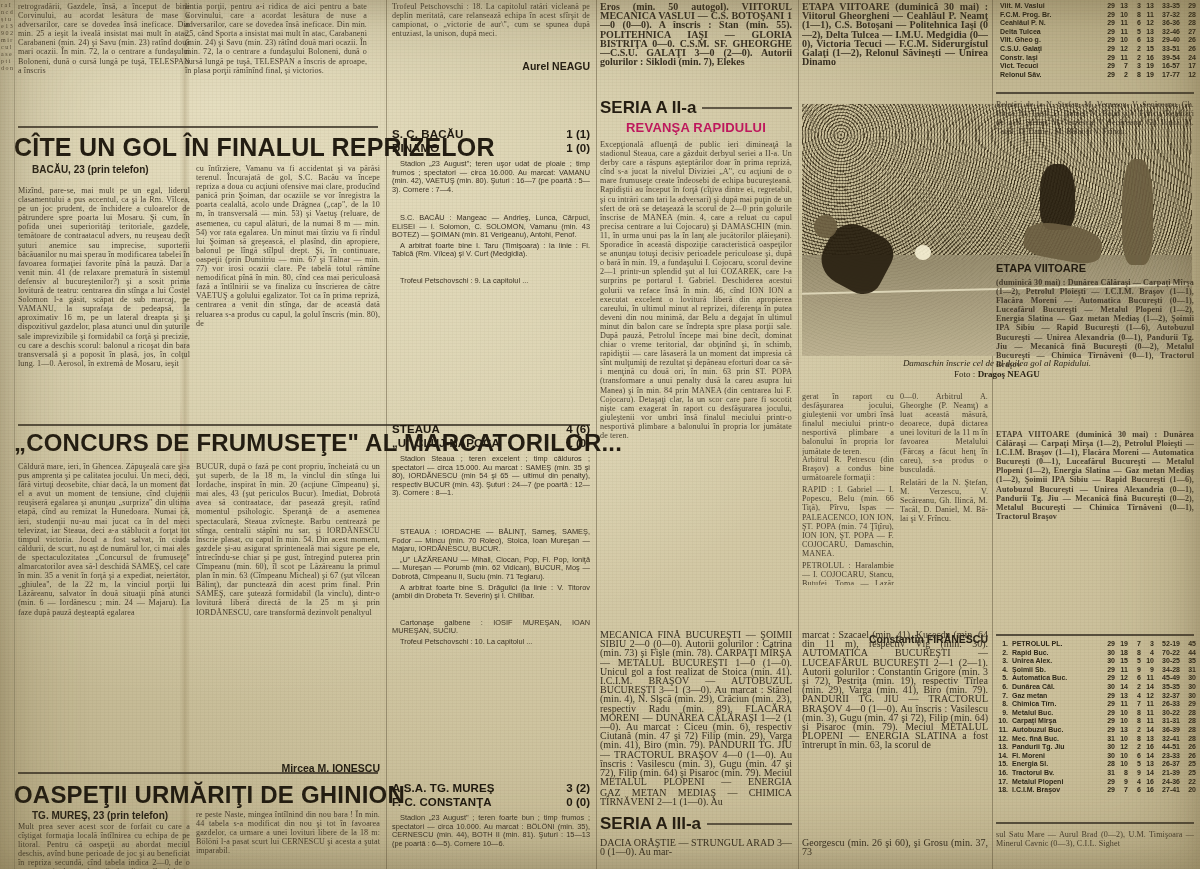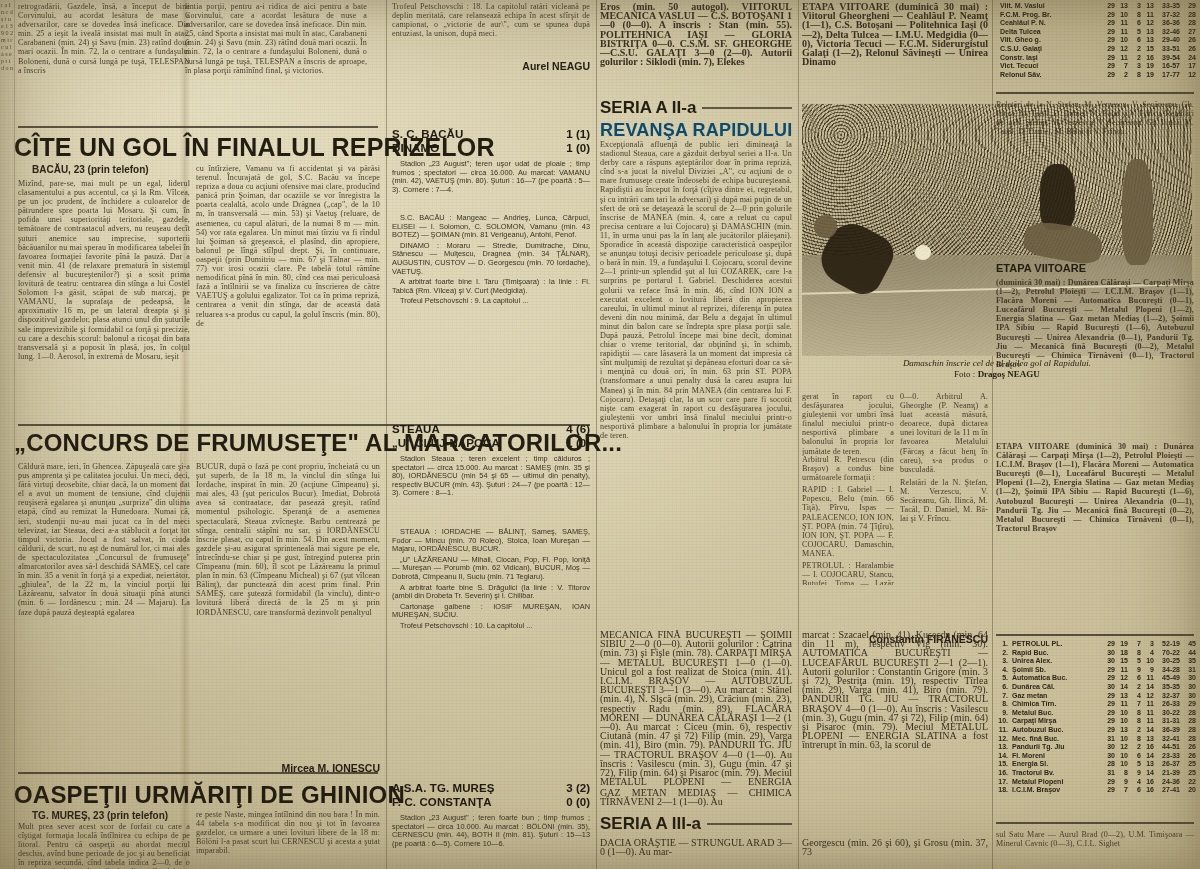--- a/index.html
+++ b/index.html
@@ -77,21 +77,21 @@
   }
 
   .sect-title{
     font-family:"Liberation Sans", sans-serif;
     font-weight:bold;font-size:17px;color:#241d12;
     display:flex;align-items:center;gap:6px;white-space:nowrap;
   }
   .sect-title .dash{flex:1;height:2px;background:#3a3225;opacity:.75;}
   .sub-head{
     font-family:"Liberation Sans", sans-serif;
-    font-weight:bold;font-size:18px;text-align:center;color:#0c4a6e;
+    font-weight:bold;font-size:13px;text-align:center;color:#be185d;
     letter-spacing:.2px;white-space:nowrap;
   }
 
   .results{
     font-family:"Liberation Serif", serif;
     font-size:10px;line-height:9.2px;text-align:justify;color:#372f21;
     filter:blur(.18px);
   }
 
   .table{
@@ -196,44 +196,43 @@
       Trofeul Petschovschi : 18. La capitolul ratări vicleană pe deplin meritată, care relansează echipa în acest sfîrşit de campionat, o „victorie de aur\", cum se spunea după entuziast, la unison, după meci.
     </div>
     <div class="byline" style="margin-top:22px;">Aurel NEAGU</div>
   </div>
 
   <div class="rule-h" style="left:18px;top:126px;width:360px;"></div>
   <div class="headline h-main" style="position:absolute;left:14px;top:134px;width:372px;">CÎTE UN GOL ÎN FINALUL REPRIZELOR</div>
 
   <div class="dateline" style="position:absolute;left:32px;top:164px;">BACĂU, 23 (prin telefon)</div>
 
-  <div class="col" style="left:18px;top:179px;width:172px;height:238px;">
+  <div class="col" style="left:18px;top:186px;width:172px;height:238px;">
     <div class="body-txt">Mizînd, pare-se, mai mult pe un egal, liderul clasamentului a pus accentul, ca şi la Rm. Vîlcea, pe un joc prudent, de închidere a culoarelor de pătrundere spre poarta lui Mosaru. Şi cum, în pofida unei superiorităţi teritoriale, gazdele, temătoare de contraatacul advers, nu reuşeau decît şuturi anemice sau imprecise, suporterii băcăuanilor nu mai sperau în modificarea tabelei în favoarea formaţiei favorite pînă la pauză. Dar a venit min. 41 (de relaxare prematură în sistemul defensiv al bucureştenilor?) şi a sosit prima lovitură de teatru: centrarea din stînga a lui Costel Solomon l-a găsit, scăpat de sub marcaj, pe VAMANU, la suprafaţa de pedeapsă, la aproximativ 16 m, pe un lateral dreapta şi şi dispozitivul gazdelor, plasa atunci unul din şuturile sale imprevizibile şi formidabil ca forţă şi precizie, cu care a deschis scorul: balonul a ricoşat din bara transversală şi a poposit în plasă, jos, în colţul lung. 1—0. Aerosol, în extremă de Mosaru, ieşit</div>
   </div>
   <div class="col" style="left:196px;top:164px;width:184px;height:250px;">
     <div class="body-txt">cu întîrziere, Vamanu va fi accidentat şi va părăsi terenul. Încurajată de gol, S.C. Bacău va începe repriza a doua cu acţiuni ofensive mai clare, producînd panică prin Şoiman, dar ocaziile se vor înregistra la poarta cealaltă, acolo unde Drăgnea („cap", de la 10 m, în transversală — min. 53) şi Vaetuş (reluare, de asemenea, cu capul alături, de la numai 8 m — min. 54) vor rata egalarea. Un minut mai tîrziu va fi rîndul lui Şoiman să greşească, el plasînd, din apropiere, balonul pe lîngă stîlpul drept. Şi, în continuare, oaspeţii (prin Dumitriu — min. 67 şi Tălnar — min. 77) vor irosi ocazii clare. Pe tabelă totul rămîne nemodificat pînă în min. 80, cînd cea mai periculoasă fază a întîlnirii se va finaliza cu înscrierea de către VAETUŞ a golului egalizator. Tot ca în prima repriză, centrarea a venit din stînga, dar de această dată reluarea s-a produs cu capul, la golul înscris (min. 80), de</div>
   </div>
 
   <div class="col score-box" style="left:392px;top:128px;width:198px;height:120px;">
     <div class="score-row">
       <span class="team">S. C. BACĂU</span>
       <span class="val">1 (1)</span>
     </div>
     <div class="score-row">
       <span class="team">DINAMO</span>
       <span class="val">1 (0)</span>
     </div>
     <div class="match-meta" style="margin-top:5px;text-indent:8px;">Stadion „23 August"; teren uşor udat de ploaie ; timp frumos ; spectatori — circa 16.000. Au marcat: VAMANU (min. 42), VAETUŞ (min. 80). Şuturi : 16—7 (pe poartă : 5—3). Cornere : 7—4.</div>
   </div>
 
   <div class="col" style="left:392px;top:214px;width:198px;height:190px;">
     <div class="match-meta" style="text-indent:8px;">S.C. BACĂU : Mangeac — Andrieş, Lunca, Cărpuci, ELISEI — I. Solomon, C. SOLOMON, Vamanu (min. 43 BOTEZ) — ŞOIMAN (min. 81 Verigeanu), Antohi, Penof.</div>
-    <div class="match-meta" style="text-indent:8px;margin-top:2px;">DINAMO : Moraru — Stredie, Dumitrache, Dinu, Stănescu — Mulţescu, Dragnea (min. 34 ŢĂLNAR), AUGUSTIN, CUSTOV — D. Georgescu (min. 70 Iordache), VAETUŞ.</div>
     <div class="match-meta" style="text-indent:8px;margin-top:2px;">A arbitrat foarte bine I. Taru (Timişoara) : la linie : Fl. Tablcă (Rm. Vîlcea) şi V. Curt (Medgidia).</div>
-    <div class="match-meta" style="text-indent:8px;margin-top:2px;">Trofeul Petschovschi : 9. La capitolul ...</div>
+    <div class="match-meta" style="text-indent:8px;margin-top:18px;">Trofeul Petschovschi : 9. La capitolul ...</div>
   </div>
 
   <div class="rule-h" style="left:18px;top:424px;width:572px;"></div>
   <div class="headline h-main2" style="position:absolute;left:14px;top:430px;width:578px;">„CONCURS DE FRUMUSEŢE" AL MARCATORILOR...</div>
 
   <div class="col" style="left:18px;top:462px;width:172px;height:300px;">
     <div class="body-txt">Căldură mare, ieri, în Ghencea. Zăpuşeală care şi-a pus amprenta şi pe calitatea jocului. Un meci, deci, fără virtuţi deosebite, chiar dacă, la un moment dat el a avut un moment de tensiune, cînd clujenii reuşiseră egalarea şi anunţau „surpriza" din ultima etapă, cînd au remizat la Hunedoara. Numai că, ieri, studenţii nu-au mai jucat ca în del meci televizat, iar Steaua, deci a-a stăblucit a forţat tot timpul victoria. Jocul a fost salvat, în ciuda căldurii, de scurt, nu aşt de numărul lor, ci mai ales de spectaculozitatea „Concursul de frumuseţe" almarcatorilor avea să-l deschidă SAMEŞ, cel care în min. 35 a venit în forţă şi a expediat, neiertător, „ghiulea", de la 22 m, la vinciul porţii lui Lăzăreanu, salvator în două situaţii pînă atunci (min. 6 — Iordănescu ; min. 24 — Majaru). La faze după pauză deşteaptă egalarea</div>
   </div>
   <div class="col" style="left:196px;top:462px;width:184px;height:298px;">
     <div class="body-txt">BUCUR, după o fază pe cont propriu, încheiată cu un şut superb, de la 18 m, la vinclul din stînga lui Iordache, inspirat în min. 20 (acţiune Cîmpeanu) şi, mai ales, 43 (şut periculos Bucur). Imediat, Dobrotă avea să contraatace, dar pasează greşit, ratînd momentul psihologic. Speranţă de a asemenea spectaculară, Steaua zvîcneşte. Barbu centrează pe stînga, centralii stăpîni nu sar, şi IORDĂNESCU înscrie plasat, cu capul în min. 54. Din acest moment, gazdele şi-au asigurat sprinteneală mai sigure pe ele, întrecîndu-se chiar şi pe gust, întregind puterea prin Cîmpeanu (min. 60), îl scot pe Lăzăreanu la primul plan în min. 63 (Cîmpeanu Micheal) şi 67 (şut vîlcean Bălinţ), dar punctează din acest prim final. Prin SAMEŞ, care şutează formidabil (la vinclu), dintr-o lovitură liberă directă de la 25 m şi prin IORDĂNESCU, care transformă dezinvolt penaltyul</div>
@@ -249,21 +248,21 @@
       <span class="team">„U" CLUJ-NAPOCA</span>
       <span class="val">1 (0)</span>
     </div>
     <div class="match-meta" style="margin-top:5px;text-indent:8px;">Stadion Steaua ; teren excelent ; timp călduros ; spectatori — circa 15.000. Au marcat : SAMEŞ (min. 35 şi 80), IORDĂNESCU (min 54 şi 65 — ultimul din penalty), respectiv BUCUR (min. 43). Şuturi : 24—7 (pe poartă : 12—3). Cornere : 8—1.</div>
   </div>
 
   <div class="col" style="left:392px;top:528px;width:198px;height:250px;">
     <div class="match-meta" style="text-indent:8px;">STEAUA : IORDACHE — BĂLINŢ, Sameş, SAMEŞ, Fodor — Mincu (min. 70 Roleo), Stoica, Ioan Mureşan — Majaru, IORDĂNESCU, BUCUR.</div>
     <div class="match-meta" style="text-indent:8px;margin-top:2px;">„U" LĂZĂREANU — Mihali, Ciocan, Pop, Fl. Pop, Ioniţă — Mureşan — Porumb (min. 62 Vidican), BUCUR, Moş — Dobrotă, Cîmpeanu II, Suciu (min. 71 Tegłaru).</div>
     <div class="match-meta" style="text-indent:8px;margin-top:2px;">A arbitrat foarte bine S. Drăgulici (la linie : V. Titorov (ambii din Drobeta Tr. Severin) şi I. Chilibar.</div>
-    <div class="match-meta" style="text-indent:8px;margin-top:2px;">Cartonaşe galbene : IOSIF MUREŞAN, IOAN MUREŞAN, SUCIU.</div>
+    <div class="match-meta" style="text-indent:8px;margin-top:18px;">Cartonaşe galbene : IOSIF MUREŞAN, IOAN MUREŞAN, SUCIU.</div>
     <div class="match-meta" style="text-indent:8px;margin-top:2px;">Trofeul Petschovschi : 10. La capitolul ...</div>
   </div>
 
   <div class="rule-h" style="left:18px;top:772px;width:360px;"></div>
   <div class="headline h-main2" style="position:absolute;left:14px;top:782px;width:372px;">OASPEŢII URMĂRIŢI DE GHINION</div>
   <div class="dateline" style="position:absolute;left:32px;top:810px;">TG. MUREŞ, 23 (prin telefon)</div>
   <div class="col" style="left:18px;top:822px;width:172px;height:47px;">
     <div class="body-txt">Mult prea sever acest scor de forfait cu care a cîştigat formaţia locală întîlnirea cu echipa de pe litoral. Pentru că oaspeţii au abordat meciul deschis, avînd bune perioade de joc şi au beneficiat în repriza secundă, cînd tabela indica 2—0, de o mare ocazie de a reduce din handicap. Gazdele au deschis scorul în min. 35, la o acţiune pe partea stîngă, construită de Bölöni</div>
   </div>
   <div class="col" style="left:196px;top:810px;width:184px;height:59px;">
@@ -439,21 +438,21 @@
           <span class="num">2</span>
           <span class="num">8</span>
           <span class="num">19</span>
           <span class="gd">17-77</span>
           <span class="pts">12</span>
         </div>
       </div>
   </div>
   <div class="rule-h" style="left:996px;top:92px;width:198px;"></div>
 
-  <div class="col" style="left:996px;top:430px;width:198px;height:200px;margin-top:12px;">
+  <div class="col" style="left:996px;top:430px;width:198px;height:200px;">
     <div class="body-txt" style="font-weight:bold;">
       <span>ETAPA VIITOARE</span>
       <span>(duminică 30 mai) : Dunărea Călăraşi — Carpaţi Mîrşa (1—2), Petrolul Ploieşti — I.C.I.M. Braşov (1—1), Flacăra Moreni — Automatica Bucureşti (0—1), Luceafărul Bucureşti — Metalul Plopeni (1—2), Energia Slatina — Gaz metan Mediaş (1—2), Şoimii IPA Sibiu — Rapid Bucureşti (1—6), Autobuzul Bucureşti — Unirea Alexandria (0—1), Pandurii Tg. Jiu — Mecanică fină Bucureşti (0—2), Metalul Bucureşti — Chimica Tîrnăveni (0—1), Tractorul Braşov</span>
     </div>
   </div>
 
   <div class="col" style="left:996px;top:100px;width:198px;height:160px;">
     <div class="body-txt">
       Relatări de la N. Ştefan, M. Verzescu, V. Secăreanu, Gh. Ilincă, M. Tacăl, D. Daniel, M. Bălai şi V. Frîncu. Retailări de la N. Ştefan, M. Verzescu, V. Secăreanu, Gh. Ilincă, M. Tacăl, D. Daniel, M. Bălai şi V. Frîncu.
     </div>

